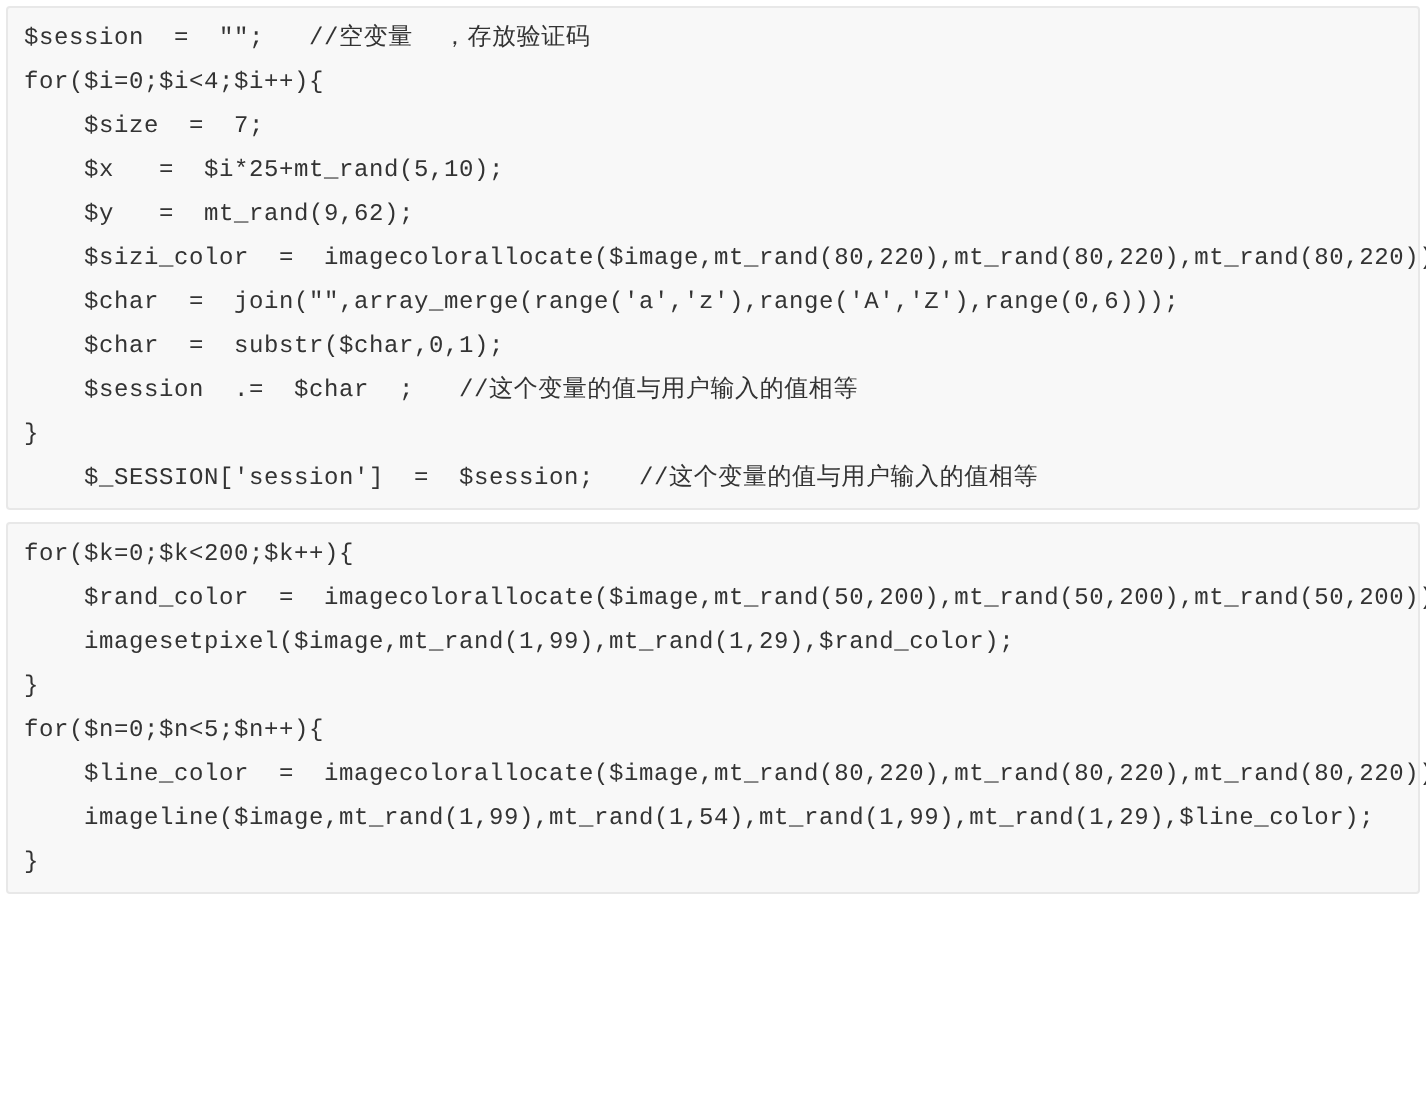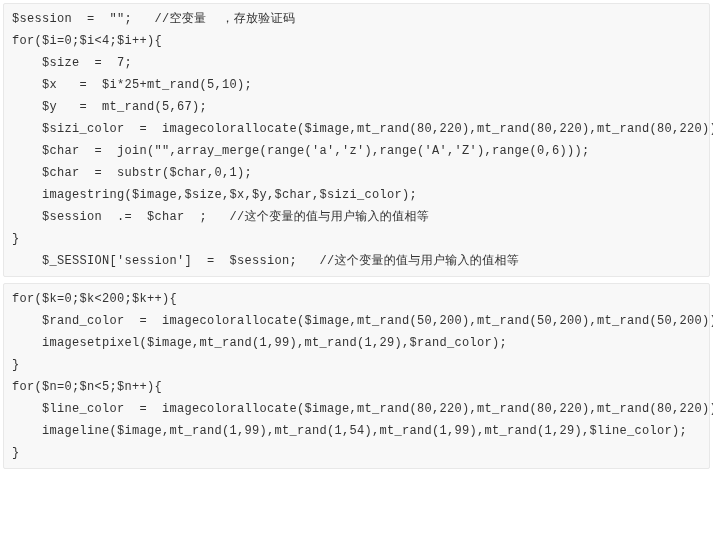--- a/index.html
+++ b/index.html
@@ -28,25 +28,24 @@
     }
   </style>
 </head>
 <body>
 
 <div class="block">
   <div class="code-line">$session  =  "";   //空变量  ，存放验证码</div>
   <div class="code-line">for($i=0;$i&lt;4;$i++){</div>
   <div class="code-line">    $size  =  7;</div>
   <div class="code-line">    $x   =  $i*25+mt_rand(5,10);</div>
-  <div class="code-line">    $y   =  mt_rand(5,67);</div>
+  <div class="code-line">    $y   =  mt_rand(9,62);</div>
   <div class="code-line">    $sizi_color  =  imagecolorallocate($image,mt_rand(80,220),mt_rand(80,220),mt_rand(80,220));</div>
   <div class="code-line">    $char  =  join("",array_merge(range('a','z'),range('A','Z'),range(0,6)));</div>
   <div class="code-line">    $char  =  substr($char,0,1);</div>
-  <div class="code-line">    imagestring($image,$size,$x,$y,$char,$sizi_color);</div>
   <div class="code-line">    $session  .=  $char  ;   //这个变量的值与用户输入的值相等</div>
   <div class="code-line">}</div>
   <div class="code-line">    $_SESSION['session']  =  $session;   //这个变量的值与用户输入的值相等</div>
 </div>
 
 <div class="block">
   <div class="code-line">for($k=0;$k&lt;200;$k++){</div>
   <div class="code-line">    $rand_color  =  imagecolorallocate($image,mt_rand(50,200),mt_rand(50,200),mt_rand(50,200));</div>
   <div class="code-line">    imagesetpixel($image,mt_rand(1,99),mt_rand(1,29),$rand_color);</div>
   <div class="code-line">}</div>

